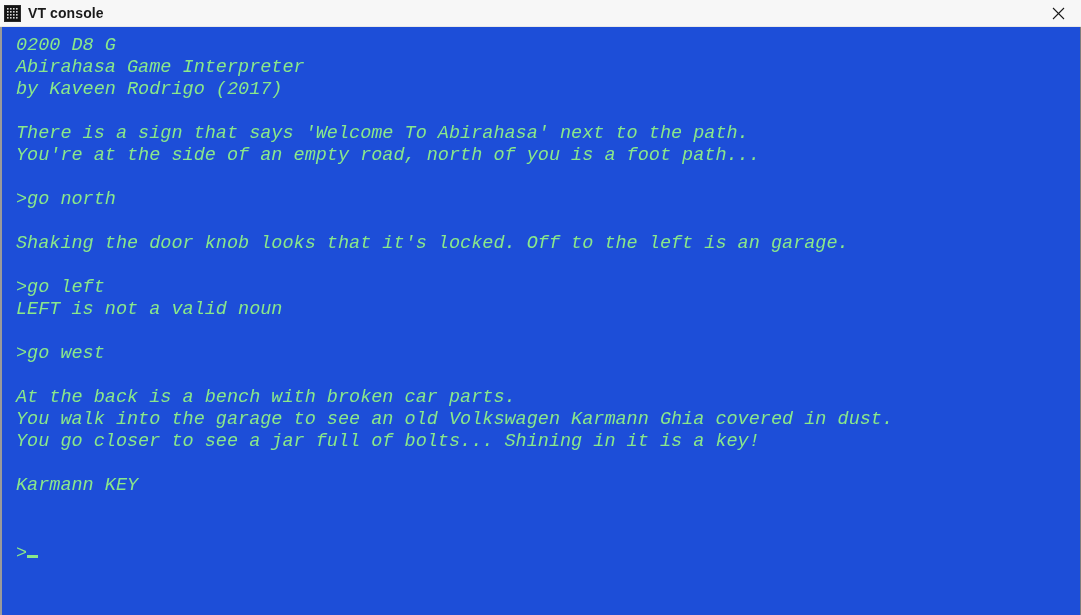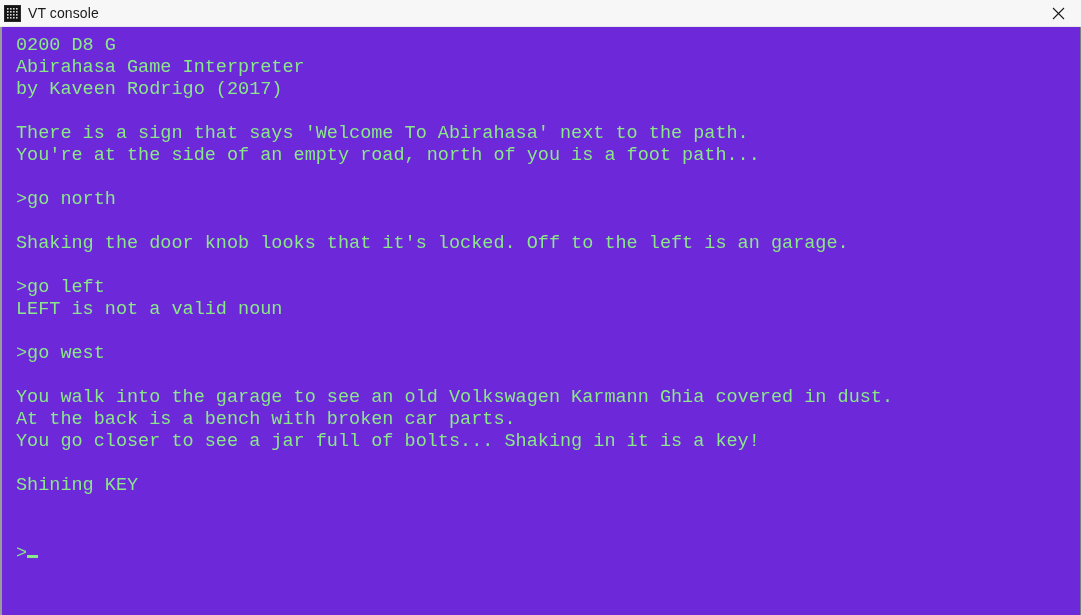--- a/index.html
+++ b/index.html
@@ -52,20 +52,21 @@
   }
   .title-icon svg { display: block; }
 
   .title-text {
     font-family: "Liberation Sans", sans-serif;
     font-size: 14px;
     color: #1a1a1a;
     line-height: 27px;
     white-space: nowrap;
     letter-spacing: 0.1px;
+    font-weight: bold;
   }
 
   .titlebar-spacer { flex: 1 1 auto; }
 
   .win-btn {
     width: 45px;
     height: 27px;
     display: flex;
     align-items: center;
     justify-content: center;
@@ -84,24 +85,25 @@
     position: relative;
     overflow: hidden;
   }
 
   .terminal {
     position: absolute;
     left: 0;
     top: 0;
     right: 0;
     bottom: 0;
-    background: #6d28d9;
+    background: #1d4ed8;
     padding: 8px 16px 0 14px;
     box-sizing: border-box;
     overflow: hidden;
+    font-style: italic;
   }
 
   .tline {
     font-family: "Liberation Mono", "DejaVu Sans Mono", monospace;
     font-size: 18.5px;
     line-height: 22px;
     color: #8ae88a;
     white-space: pre;
     letter-spacing: 0px;
     min-height: 22px;
@@ -169,24 +171,24 @@
         <div class="tline blank">&nbsp;</div>
         <div class="tline">&gt;go north</div>
         <div class="tline blank">&nbsp;</div>
         <div class="tline">Shaking the door knob looks that it's locked. Off to the left is an garage.</div>
         <div class="tline blank">&nbsp;</div>
         <div class="tline">&gt;go left</div>
         <div class="tline">LEFT is not a valid noun</div>
         <div class="tline blank">&nbsp;</div>
         <div class="tline">&gt;go west</div>
         <div class="tline blank">&nbsp;</div>
+        <div class="tline">At the back is a bench with broken car parts.</div>
         <div class="tline">You walk into the garage to see an old Volkswagen Karmann Ghia covered in dust.</div>
-        <div class="tline">At the back is a bench with broken car parts.</div>
-        <div class="tline">You go closer to see a jar full of bolts... Shaking in it is a key!</div>
+        <div class="tline">You go closer to see a jar full of bolts... Shining in it is a key!</div>
         <div class="tline blank">&nbsp;</div>
-        <div class="tline">Shining KEY</div>
+        <div class="tline">Karmann KEY</div>
         <div class="tline blank">&nbsp;</div>
         <div class="tline blank">&nbsp;</div>
         <div class="tline"><span>&gt;</span><span class="cursor-block"></span></div>
       </div>
   </div>
 
 </div>
 
 </body></html>

